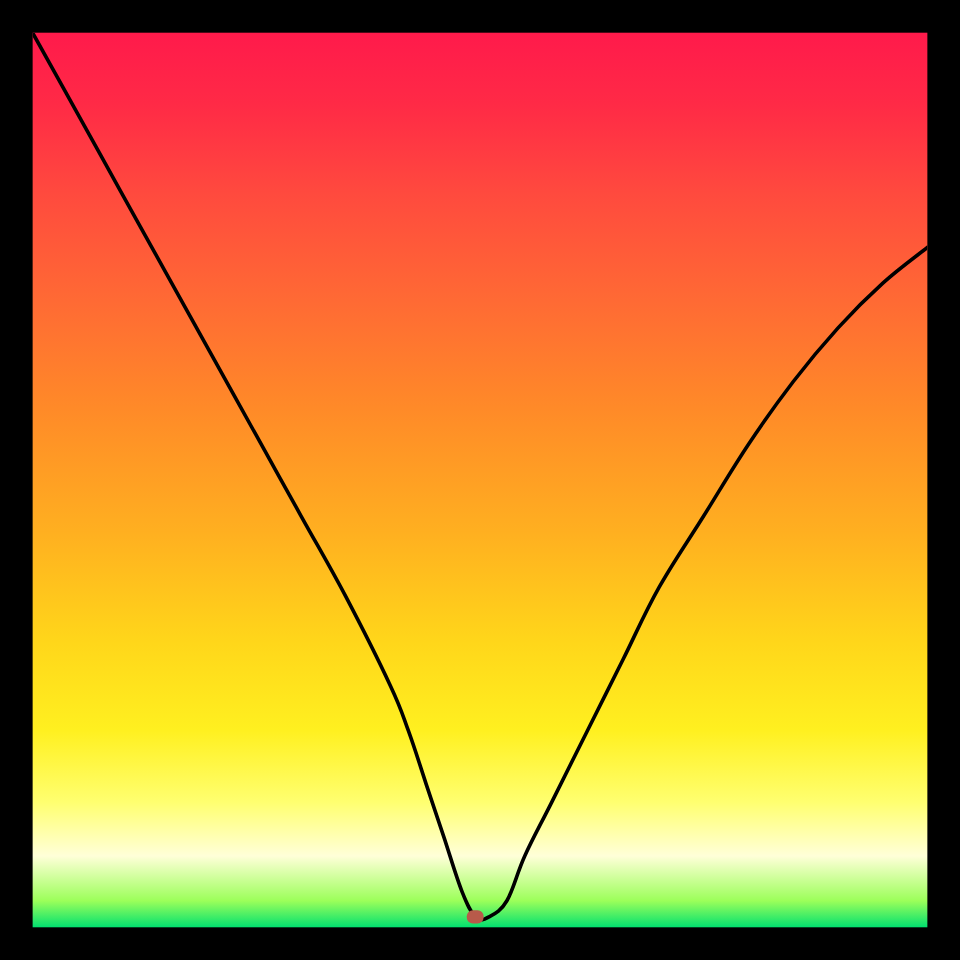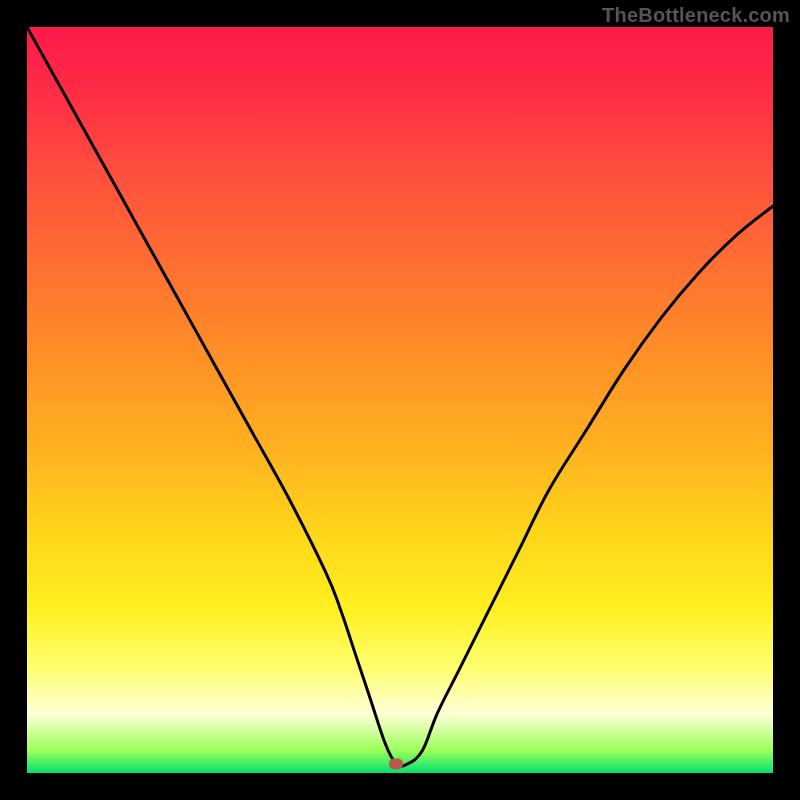--- a/index.html
+++ b/index.html
@@ -68,21 +68,20 @@
     height: 11px;
     background: #b85a4a;
     border-radius: 5px;
     transform: translate(-50%, -50%);
   }
 </style>
 </head>
 <body>
 
 <div class="frame">
-  <div class="watermark">TheBottleneck.com</div>
 
   <div class="plot">
     <div class="bg bg-main"></div>
 
     <svg class="curve" viewBox="0 0 746 746" preserveAspectRatio="none">
       <path id="curve-path" d="M 0.0 0.0 C 6.7 12.1, 23.9 43.0, 37.3 67.1 C 50.7 91.3, 61.2 110.1, 74.6 134.3 C 88.0 158.5, 98.5 177.2, 111.9 201.4 C 125.3 225.6, 135.8 244.4, 149.2 268.6 C 162.6 292.7, 173.1 311.5, 186.5 335.7 C 199.9 359.9, 210.4 378.7, 223.8 402.8 C 237.2 427.0, 247.7 444.5, 261.1 470.0 C 274.5 495.5, 289.0 524.4, 298.4 544.6 C 307.8 564.7, 307.9 567.1, 313.3 581.9 C 318.7 596.7, 322.9 610.5, 328.2 626.6 C 333.6 642.8, 337.8 655.3, 343.2 671.4 C 348.5 687.5, 353.4 704.3, 358.1 716.2 C 362.8 728.0, 365.2 733.3, 369.3 737.0 C 373.3 740.8, 375.8 739.5, 380.5 737.0 C 385.2 734.6, 390.0 732.8, 395.4 723.6 C 400.8 714.5, 403.6 701.1, 410.3 686.3 C 417.0 671.5, 423.3 660.4, 432.7 641.6 C 442.1 622.8, 451.8 603.4, 462.5 581.9 C 473.3 560.4, 481.6 543.7, 492.4 522.2 C 503.1 500.7, 510.1 484.0, 522.2 462.5 C 534.3 441.0, 546.1 424.3, 559.5 402.8 C 572.9 381.4, 583.4 363.3, 596.8 343.2 C 610.2 323.0, 620.7 308.4, 634.1 290.9 C 647.5 273.5, 658.0 261.0, 671.4 246.2 C 684.8 231.4, 695.3 221.0, 708.7 208.9 C 722.1 196.8, 739.3 184.4, 746.0 179.0" fill="none" stroke="#000" stroke-width="3" stroke-linecap="round" stroke-linejoin="round"></path>
     </svg>
 
     <div id="marker" class="marker" style="left: 369.27px; top: 737.048px;"></div>
   </div>

